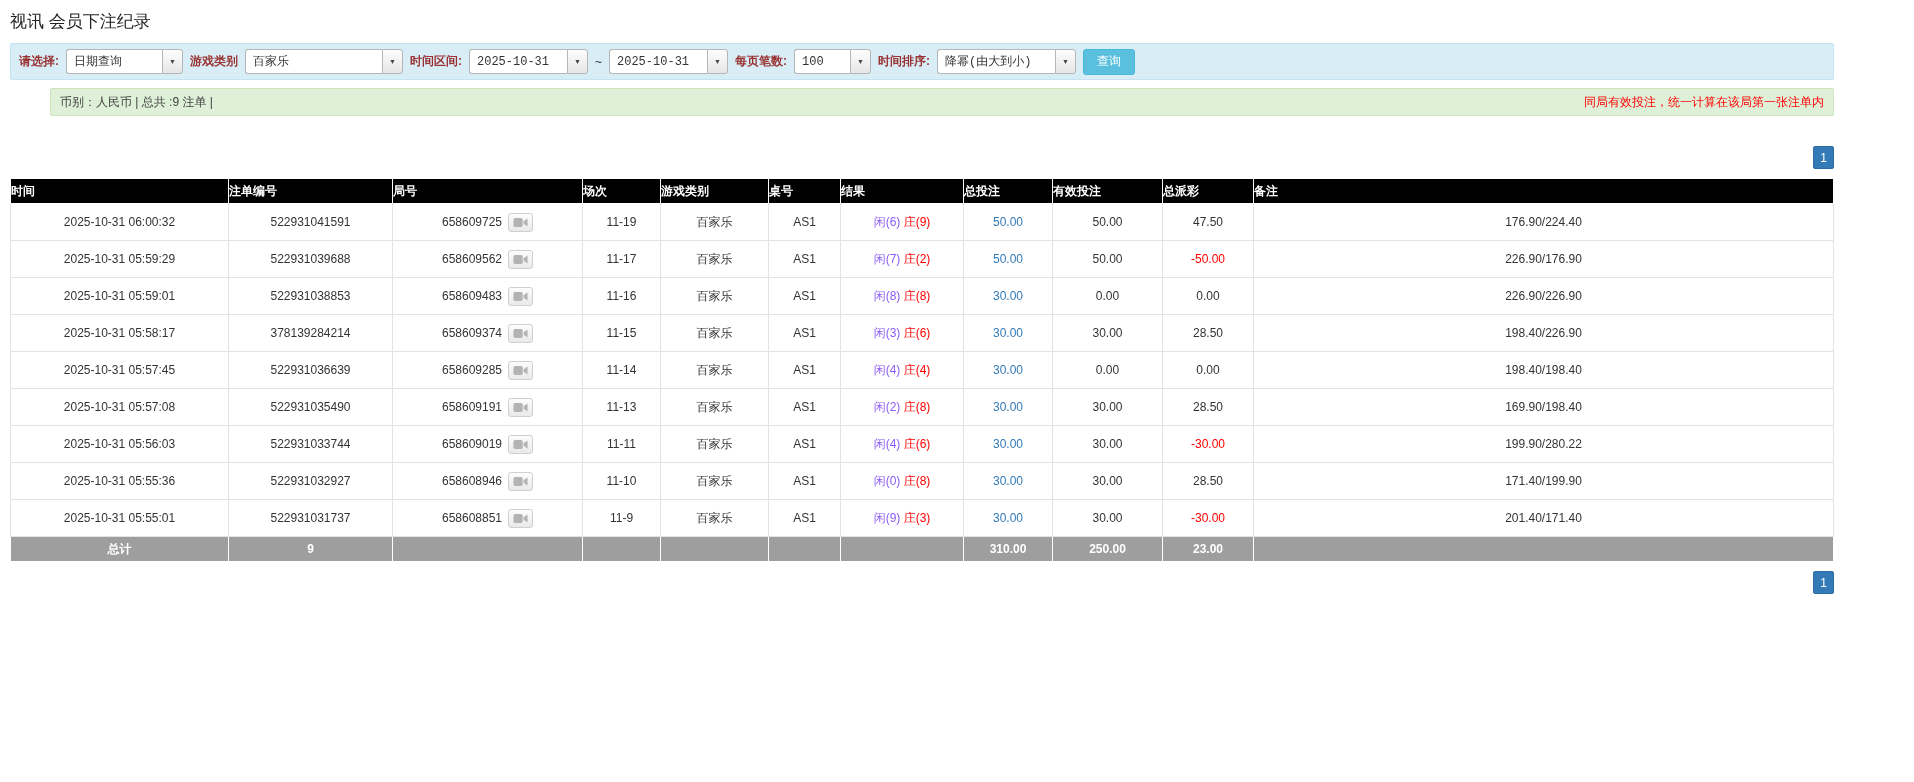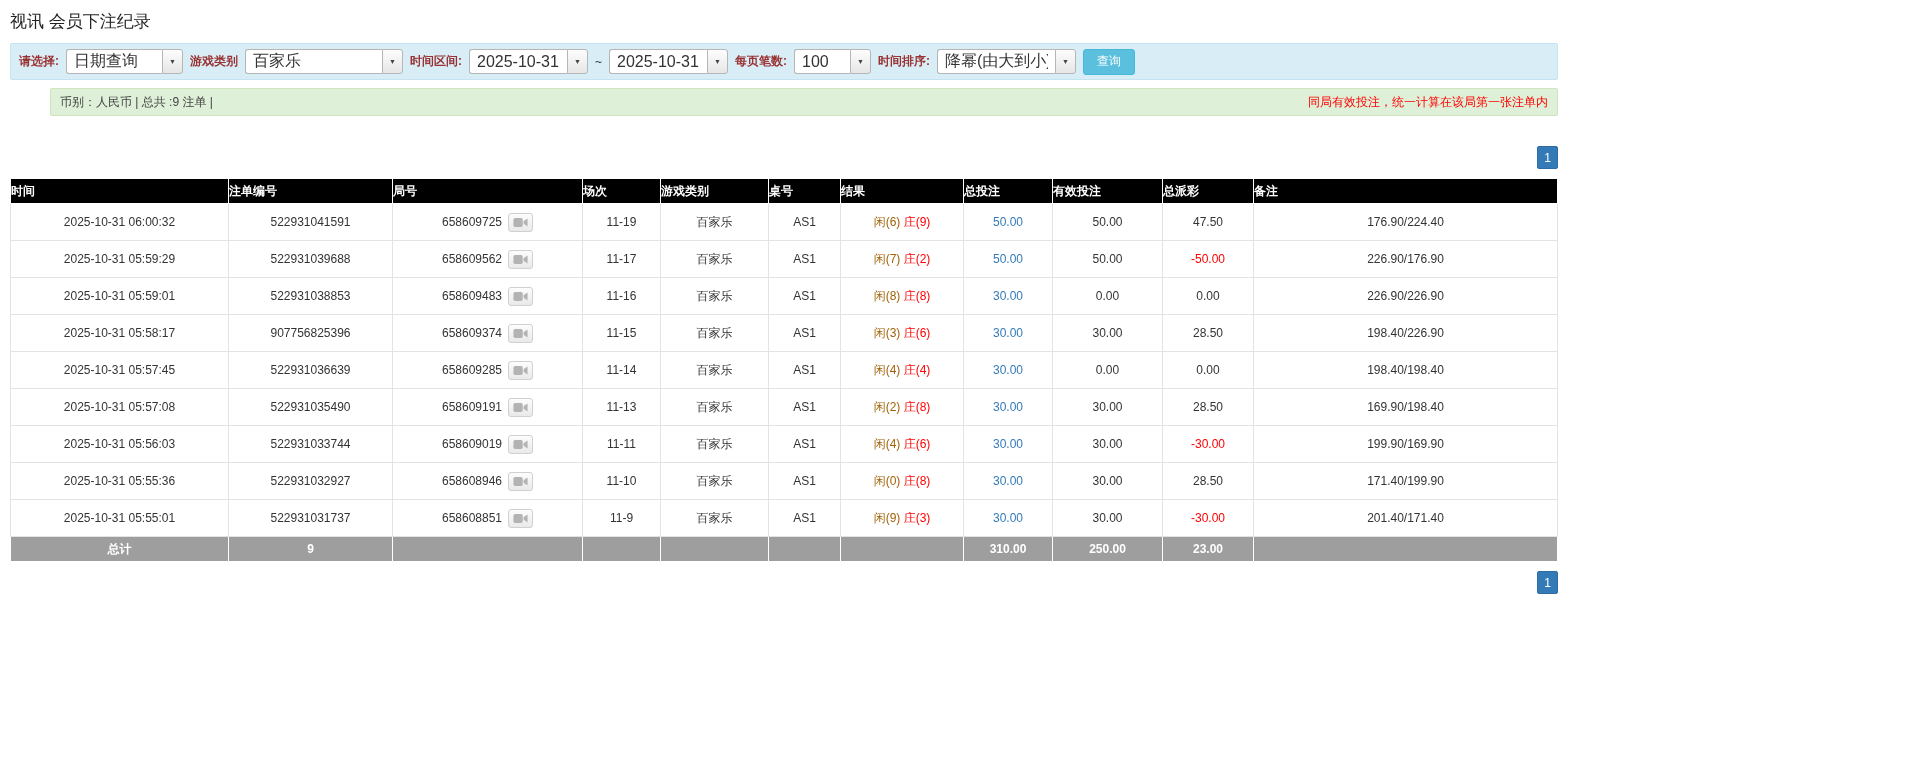--- a/index.html
+++ b/index.html
@@ -2,36 +2,36 @@
 <html><head>
 <meta charset="utf-8">
 <style>
   * { box-sizing: border-box; margin: 0; padding: 0; }
   html, body { background: #fff; }
   body {
     width: 1914px; height: 782px; overflow: hidden;
     font-family: "Liberation Sans", sans-serif;
     color: #333;
   }
-  .container { width: 1548px; margin: 0 10px; }
+  .container { width: 1824px; margin: 0 10px; }
 
   .page-title { font-size: 17px; font-weight: 400; color: #222; padding: 10px 0 10px 0; }
 
   
   .filter-bar {
     display: flex; align-items: center; gap: 7px;
     background: #d9edf7; border: 1px solid #c4e3f3; border-radius: 2px;
     padding: 5px 8px; height: 37px;
   }
   .f-label { font-size: 12px; font-weight: bold; color: #993333; white-space: nowrap; }
   .combo { display: inline-flex; height: 25px; }
   .combo-input {
     height: 25px; border: 1px solid #b6b6b6; border-right: none;
-    border-radius: 3px 0 0 3px; padding: 2px 7px; font-size: 16px;
-    font-family: Liberation Sans, sans-serif; color: #333; background: #fff; outline: none;
+    border-radius: 3px 0 0 3px; padding: 2px 7px; font-size: 12px;
+    font-family: Liberation Mono, monospace; color: #333; background: #fff; outline: none;
   }
   .combo-btn {
     width: 21px; height: 25px; border: 1px solid #b6b6b6;
     border-radius: 0 3px 3px 0; background: linear-gradient(#fdfdfd, #e6e6e6);
     cursor: pointer; display: flex; align-items: center; justify-content: center;
   }
   .caret { font-size: 7px; color: #444; line-height: 1; }
   .tilde { font-size: 12px; color: #333; }
   .search-btn {
     height: 26px; padding: 0 13px; background: #5bc0de; color: #fff;
@@ -69,21 +69,21 @@
     height: 25px; border: 1px solid #fff; text-align: left;
   }
   .data-table td {
     height: 37px; border: 1px solid #e3e3e3; text-align: center;
     background: #fff; overflow: hidden; white-space: nowrap;
   }
   tr.summary td {
     background: #9e9e9e; color: #fff; font-weight: bold;
     height: 25px; border: 1px solid #fff;
   }
-  .txt-blue { color: #a16207; }
+  .txt-blue { color: #8b5cf6; }
   .txt-red  { color: #ff0000; }
   .bet-link { color: #337ab7; text-decoration: none; cursor: pointer; }
   .video-btn {
     display: inline-flex; align-items: center; justify-content: center;
     width: 25px; height: 19px; margin-left: 6px; vertical-align: middle;
     border: 1px solid #d0d0d0; border-radius: 3px;
     background: linear-gradient(#fdfdfd, #e9e9e9); cursor: pointer;
   }
 </style>
 </head>
@@ -232,21 +232,21 @@
           <td>百家乐</td>
           <td>AS1</td>
           <td><span class="txt-blue">闲(8)</span> <span class="txt-red">庄(8)</span></td>
           <td><a class="bet-link">30.00</a></td>
           <td>0.00</td>
           <td>0.00</td>
           <td>226.90/226.90</td>
         </tr>
         <tr>
           <td>2025-10-31 05:58:17</td>
-          <td>907756825396</td>
+          <td>378139284214</td>
           <td><span>658609374</span><button class="video-btn">
               <svg viewBox="0 0 17 12" width="15" height="11">
                 <rect x="0.5" y="1" width="10.5" height="10" rx="2" fill="#b3b3b3"></rect>
                 <path d="M12 4.6 L16.5 1.6 v8.8 L12 7.4 z" fill="#b3b3b3"></path>
               </svg>
             </button></td>
           <td>11-15</td>
           <td>百家乐</td>
           <td>AS1</td>
           <td><span class="txt-blue">闲(3)</span> <span class="txt-red">庄(6)</span></td>
@@ -300,21 +300,21 @@
                 <path d="M12 4.6 L16.5 1.6 v8.8 L12 7.4 z" fill="#b3b3b3"></path>
               </svg>
             </button></td>
           <td>11-11</td>
           <td>百家乐</td>
           <td>AS1</td>
           <td><span class="txt-blue">闲(4)</span> <span class="txt-red">庄(6)</span></td>
           <td><a class="bet-link">30.00</a></td>
           <td>30.00</td>
           <td class="txt-red">-30.00</td>
-          <td>199.90/169.90</td>
+          <td>199.90/280.22</td>
         </tr>
         <tr>
           <td>2025-10-31 05:55:36</td>
           <td>522931032927</td>
           <td><span>658608946</span><button class="video-btn">
               <svg viewBox="0 0 17 12" width="15" height="11">
                 <rect x="0.5" y="1" width="10.5" height="10" rx="2" fill="#b3b3b3"></rect>
                 <path d="M12 4.6 L16.5 1.6 v8.8 L12 7.4 z" fill="#b3b3b3"></path>
               </svg>
             </button></td>

